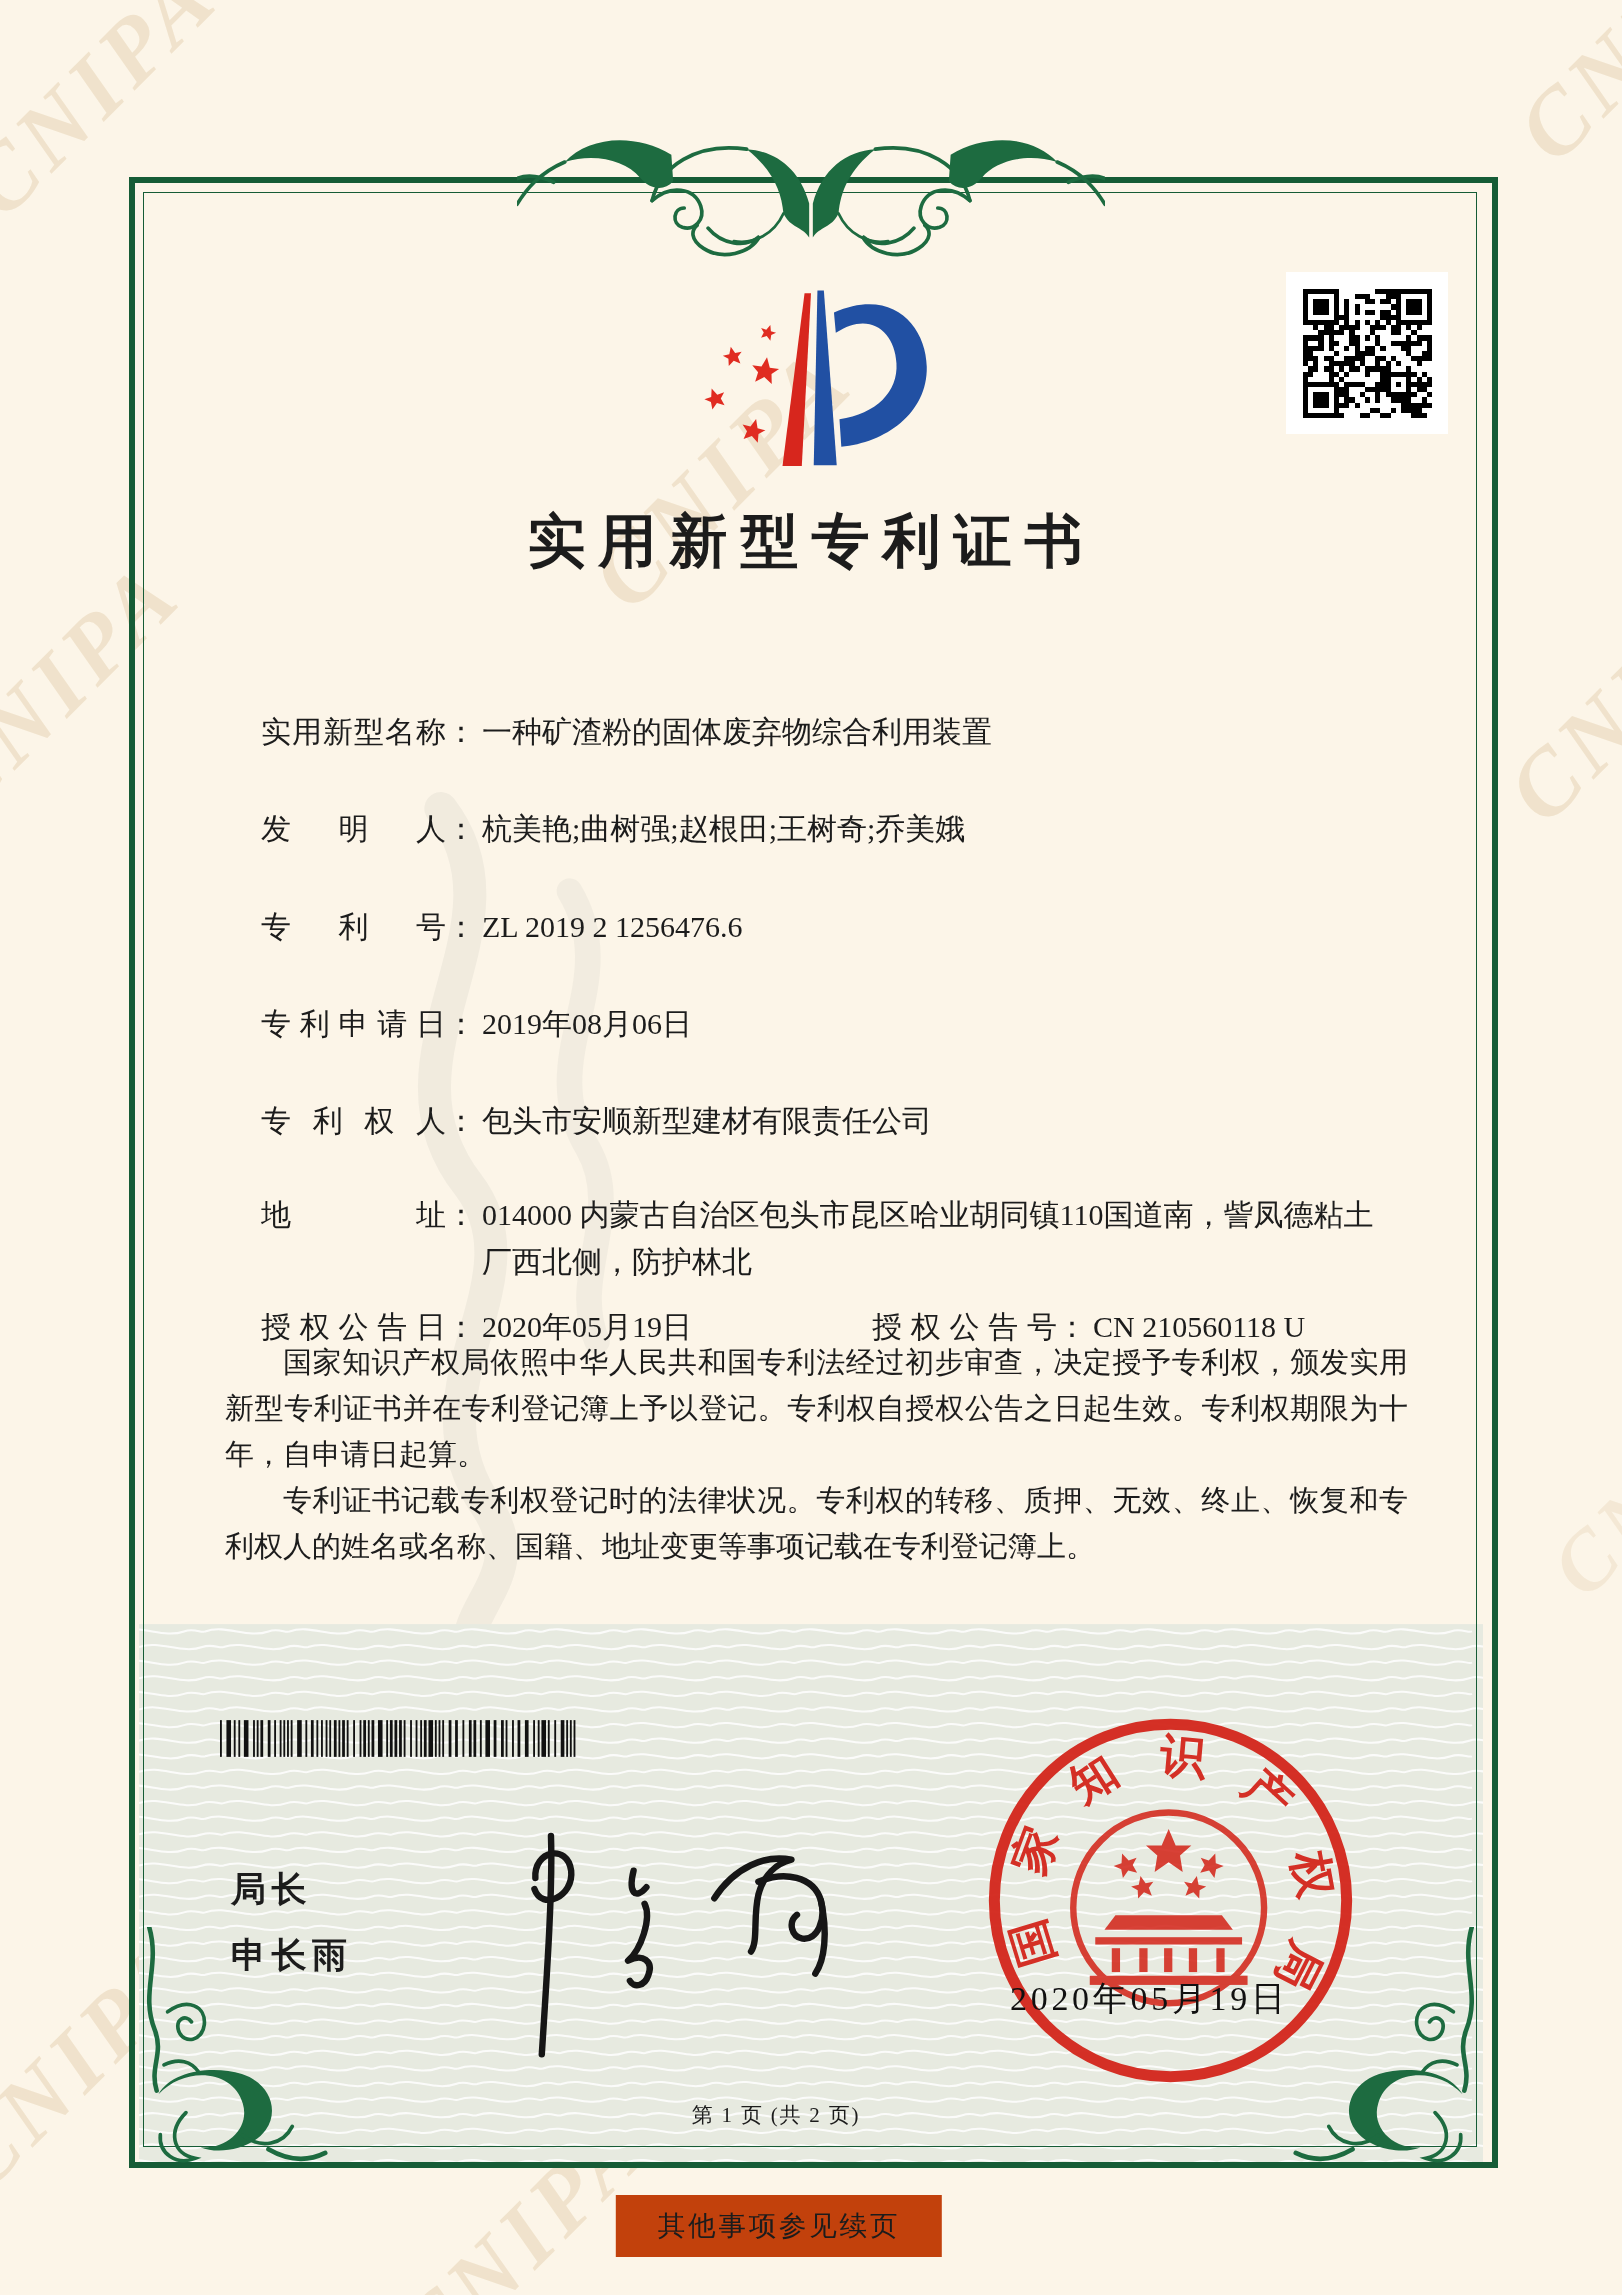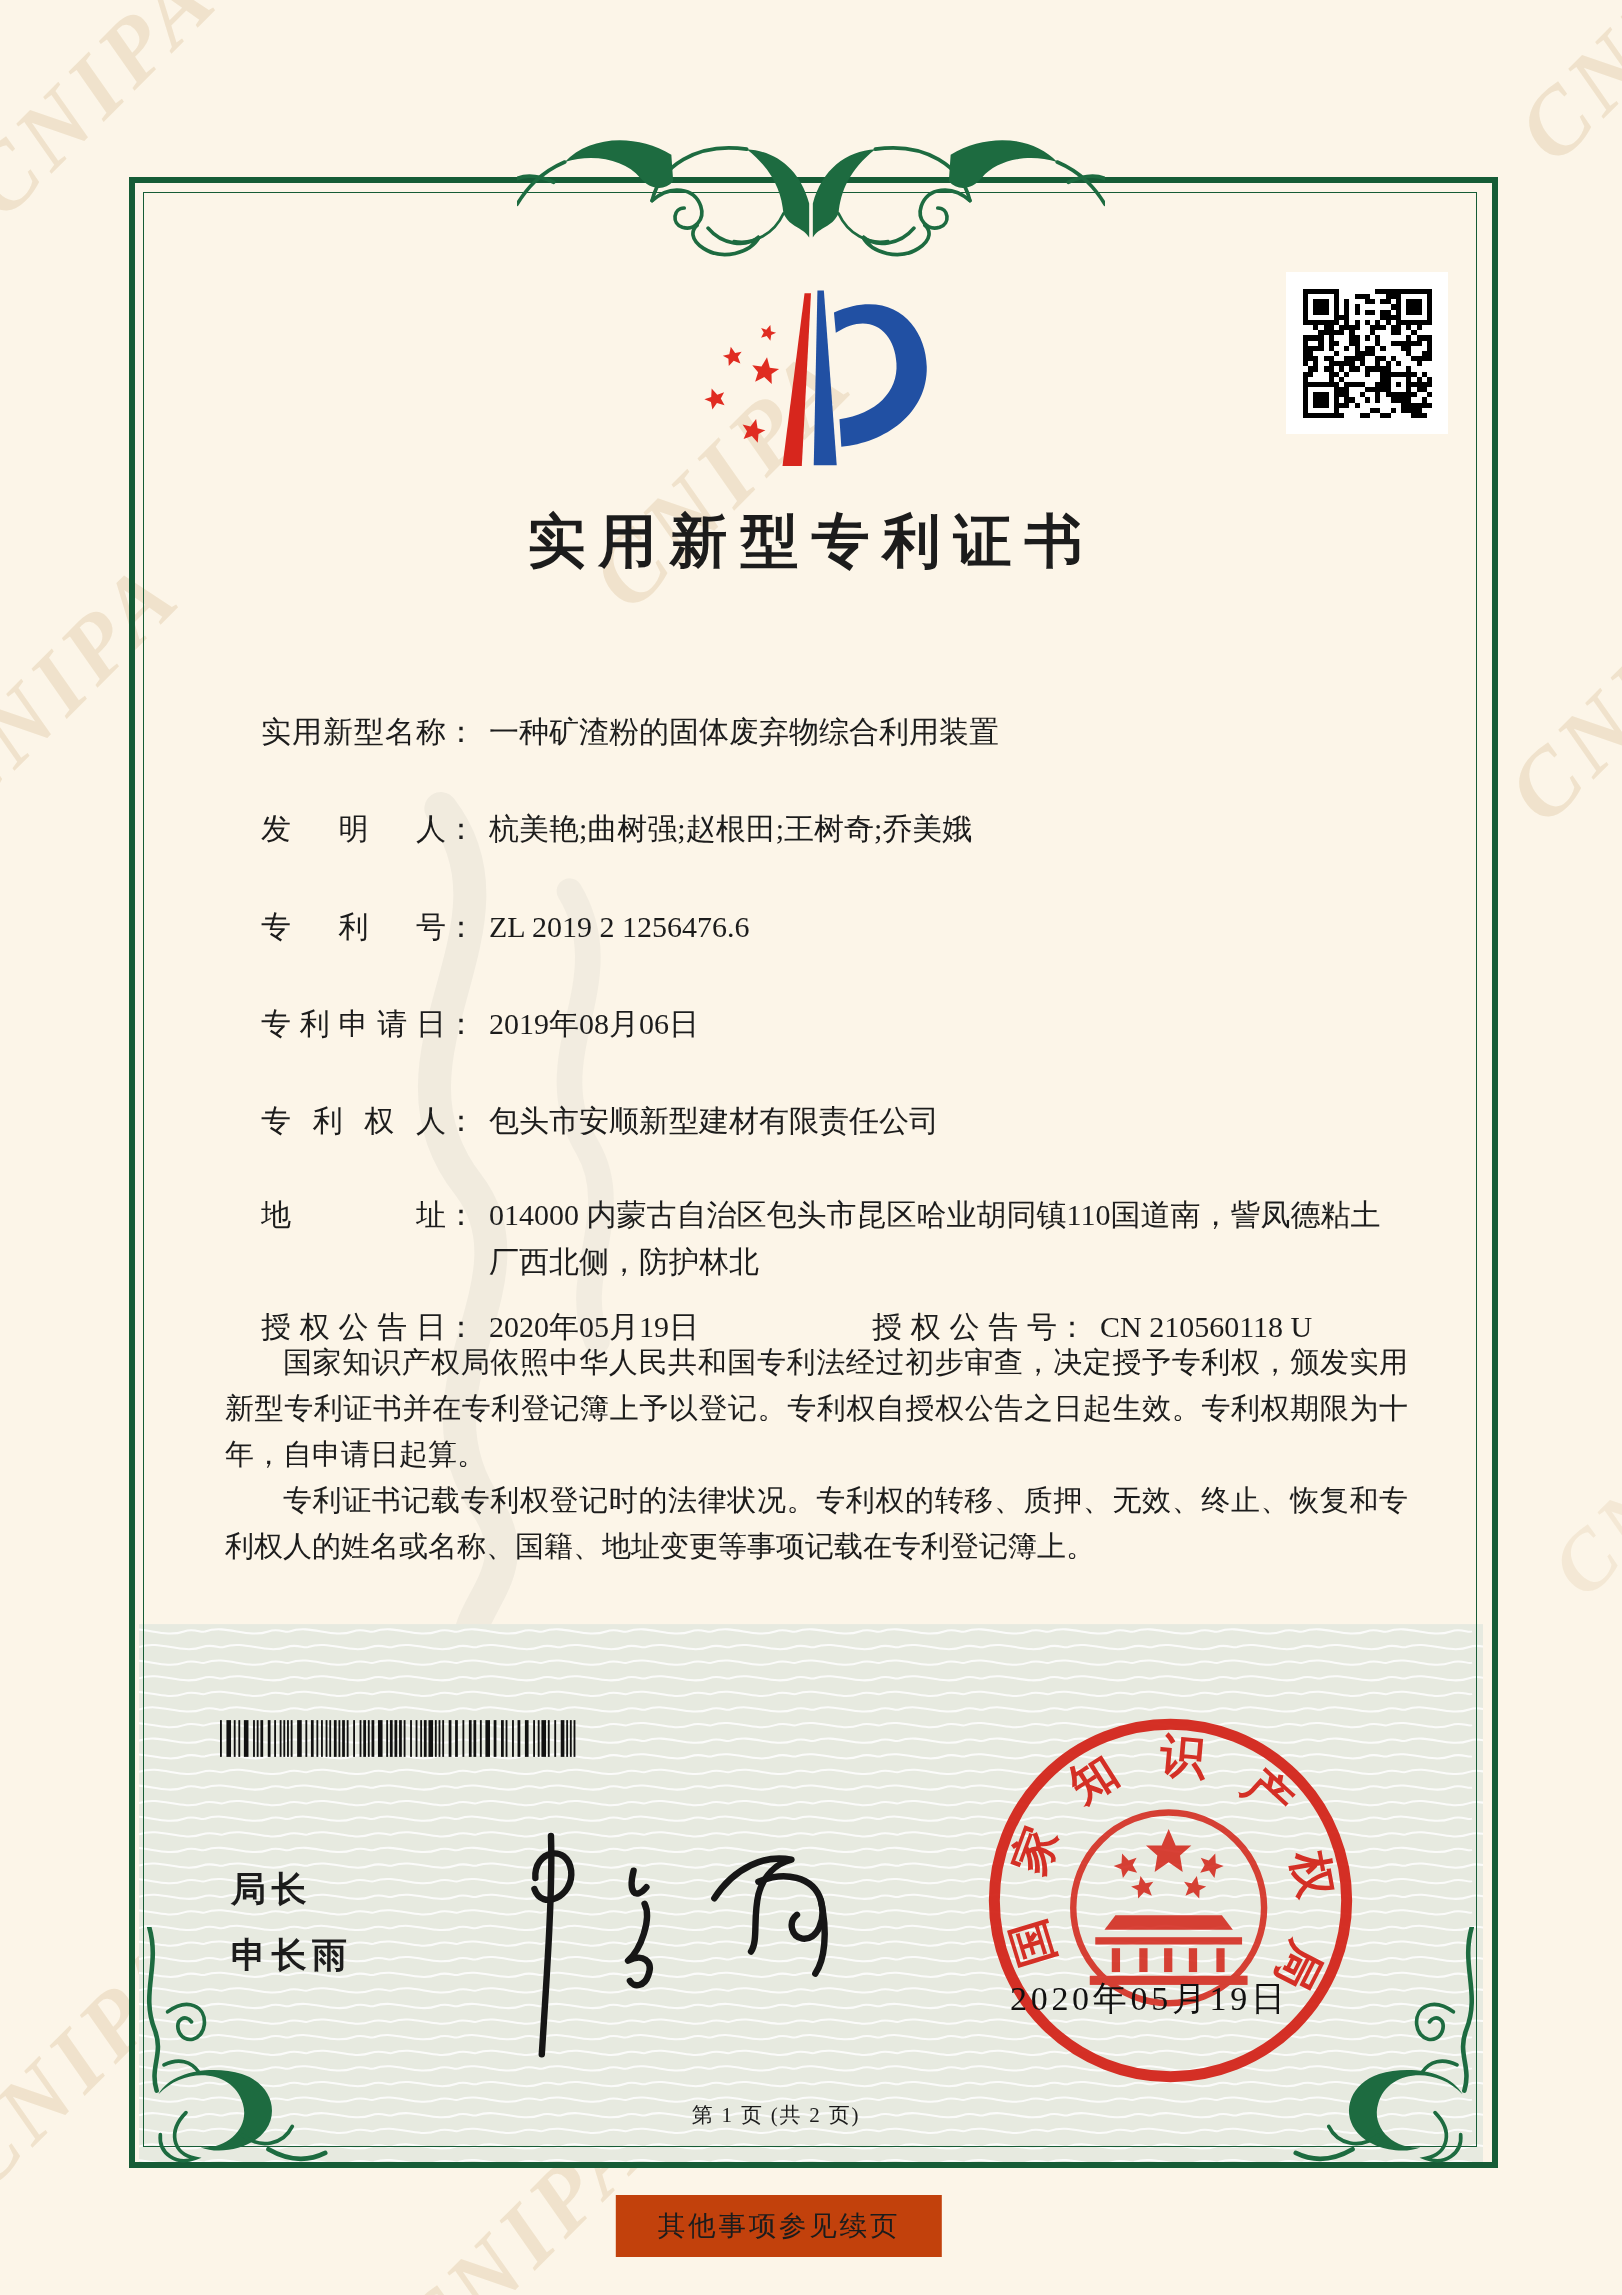--- a/index.html
+++ b/index.html
@@ -19,21 +19,21 @@
   .title{left:0;top:503px;width:1623px;text-align:center;font-size:58px;font-weight:700;
          letter-spacing:13px;}
   
   .qrbox{left:1286px;top:272px;width:162px;height:162px;background:#fff;}
   .qrbox svg{position:absolute;left:16.5px;top:16.5px;}
   
   .frow{position:absolute;left:225px;font-size:30px;line-height:1.55;white-space:normal;}
   .flabel{display:inline-block;width:185px;text-align:justify;text-align-last:justify;
           vertical-align:top;margin-left:36px;}
   .fcolon{vertical-align:top;}
-  .fvalue{display:inline-block;vertical-align:top;margin-left:13px;max-width:955px;}
+  .fvalue{display:inline-block;vertical-align:top;margin-left:6px;max-width:955px;}
   .fvalue.wrap{width:900px;}
   .grant2{position:absolute;left:611px;top:0;white-space:nowrap;}
   
   .bodytext{left:225px;top:1339px;width:1183px;font-size:29px;line-height:46px;
             text-align:justify;}
   .bodytext p{margin:0;text-indent:2em;}
   
   .band{left:139px;top:1624px;width:1344px;height:540px;}
   
   .barcode{left:220px;top:1720px;}

